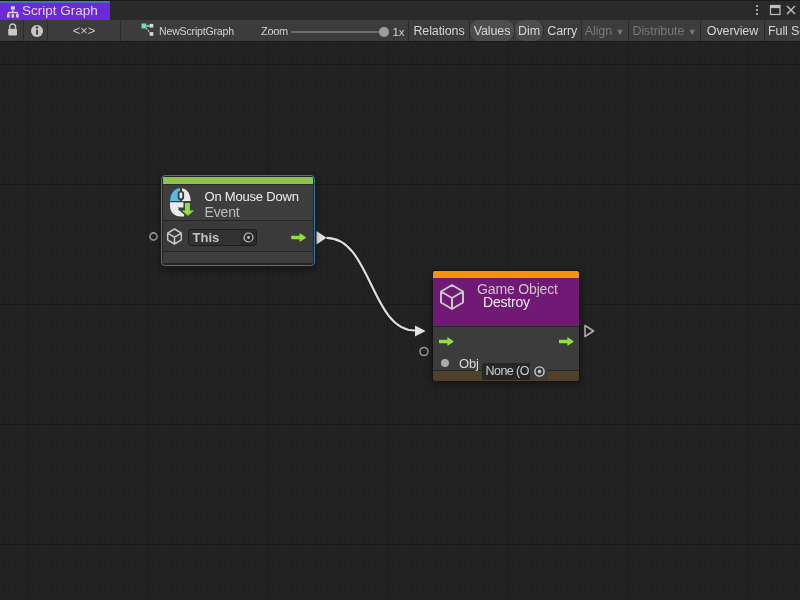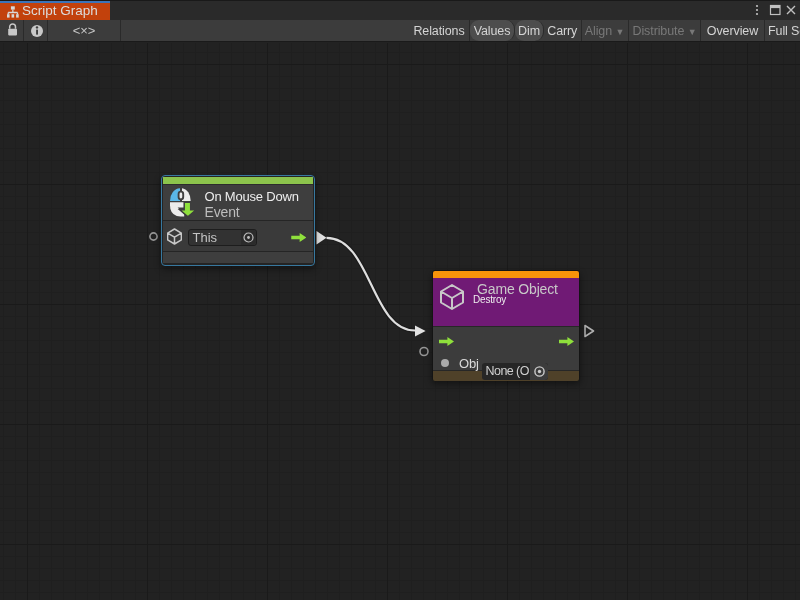--- a/index.html
+++ b/index.html
@@ -1,21 +1,21 @@
 <!DOCTYPE html>
 <html><head>
 <meta charset="utf-8">
 <style>
 * { margin:0; padding:0; box-sizing:border-box; -webkit-font-smoothing:antialiased; }
 html,body { width:800px; height:600px; overflow:hidden; background:#222; font-family:"Liberation Sans", sans-serif; }
 #page { position:relative; width:800px; height:600px; }
 
 
 #titlebar { position:absolute; left:0; top:0; width:800px; height:20px; background:#2a2a2a; border-top:1px solid #191919; }
-#tab { position:absolute; left:0; top:1px; width:110px; height:19px; background:#c2410c; border-top:2px solid #3c74b8; }
+#tab { position:absolute; left:0; top:1px; width:110px; height:19px; background:#6d28d9; border-top:2px solid #3c74b8; }
 #tab .tabtxt { position:absolute; left:22px; top:0; font-size:13.5px; color:#dcdcdc; line-height:16px; }
 #tab svg { position:absolute; left:7px; top:3px; }
 
 
 #toolbar { position:absolute; left:0; top:20px; width:800px; height:22px; background:#3c3c3c; border-bottom:1px solid #1a1a1a; }
 .tbtn { position:absolute; top:0; height:21px; border-right:1px solid #2a2a2a; color:#d4d4d4; font-size:12.5px; letter-spacing:-0.1px; text-align:center; line-height:22.5px; white-space:nowrap; }
 .tbtn.on { background:#4d4d4d;border-radius:9px; }
 .tbtn.dis { color:#787878; }
 
 
@@ -84,20 +84,34 @@
         </svg>
     </div>
     <div class="tbtn" style="left:24px;width:24px;">
       <svg width="24" height="21" viewBox="0 0 24 21">
           <circle cx="13" cy="11" r="6" fill="#c8c8c8"></circle>
           <rect x="12.1" y="9.6" width="1.9" height="5" fill="#3c3c3c"></rect>
           <circle cx="13" cy="7.4" r="1.2" fill="#3c3c3c"></circle>
         </svg>
     </div>
     <div class="tbtn" style="left:48px;width:73px;color:#c8c8c8;font-size:13px;">&lt;×&gt;</div>
+    <div class="tbtn" style="left:121px;width:288px;">
+      <svg width="288" height="21" viewBox="0 0 288 21">
+        <rect x="20.5" y="3.5" width="4.7" height="5" fill="#63e1c6"></rect>
+        <path d="M25.2 6 L28.8 6" stroke="#c8c8c8" stroke-width="1.5"></path>
+        <rect x="28.6" y="3.9" width="3.7" height="3.7" fill="#d8d8d8"></rect>
+        <path d="M25.2 8.3 L28.8 12.4" stroke="#b4b4b4" stroke-width="1.5" stroke-dasharray="1.6,1.1"></path>
+        <rect x="28.6" y="12.1" width="3.7" height="3.7" fill="#d8d8d8"></rect>
+        <text x="38" y="15.3" font-size="10.6" letter-spacing="-0.2" fill="#d2d2d2" font-family="Liberation Sans, sans-serif">NewScriptGraph</text>
+        <text x="140" y="15.3" font-size="11" letter-spacing="-0.3" fill="#d2d2d2" font-family="Liberation Sans, sans-serif">Zoom</text>
+        <rect x="170" y="11.2" width="88" height="1.6" fill="#787878"></rect>
+        <circle cx="263" cy="12" r="5" fill="#9e9e9e"></circle>
+        <text x="271.5" y="15.8" font-size="11.5" fill="#d2d2d2" font-family="Liberation Sans, sans-serif">1x</text>
+      </svg>
+    </div>
     <div class="tbtn" style="left:409px;width:61px;">Relations</div>
     <div class="tbtn on" style="left:470px;width:45px;">Values</div>
     <div class="tbtn on" style="left:515px;width:29px;">Dim</div>
     <div class="tbtn" style="left:544px;width:37.5px;">Carry</div>
     <div class="tbtn dis" style="left:581px;width:48px;">Align <span style="font-size:9px;">▼</span></div>
     <div class="tbtn dis" style="left:629px;width:72px;">Distribute <span style="font-size:9px;">▼</span></div>
     <div class="tbtn" style="left:701px;width:64px;">Overview</div>
     <div class="tbtn" style="left:765px;width:35px;border-right:none;overflow:hidden;text-align:left;padding-left:3px;">Full Scr</div>
   </div>
 
@@ -124,40 +138,40 @@
         </svg>
         <div class="title" style="left:42px;top:4px;">On Mouse Down</div>
         <div class="subtitle" style="left:42px;top:19px;">Event</div>
       </div>
       <div class="body">
         <svg style="position:absolute;left:4px;top:7px;" width="15" height="17" viewBox="0 0 24 26">
           <path d="M12 1 L23 7.5 V18.5 L12 25 L1 18.5 V7.5 Z M1 7.5 L12 14 L23 7.5 M12 14 V25" fill="none" stroke="#c8c8c8" stroke-width="2.4" stroke-linejoin="round"></path>
         </svg>
         <div class="ofield" style="left:25.5px;top:7.5px;width:69px;height:17px;border:1.5px solid #1d1d1d;background:#323232;">
           <div class="pill" style="width:15.5px;background:#2b2b2b;"></div>
-          <div class="ftxt" style="color:#c4c4c4;top:0.5px;">This</div>
+          <div class="ftxt" style="color:#c4c4c4;top:0.5px;font-weight:bold;">This</div>
           <svg style="position:absolute;right:2.5px;top:2px;" width="11" height="11" viewBox="0 0 11 11">
               <circle cx="5.5" cy="5.5" r="4.5" fill="none" stroke="#c0c0c0" stroke-width="1.2"></circle>
               <circle cx="5.5" cy="5.5" r="1.4" fill="#c0c0c0"></circle>
             </svg>
         </div>
         <svg style="position:absolute;left:128px;top:11.5px;" width="15.5" height="9" viewBox="0 0 15 9">
             <path d="M0 2.7 H8.4 V0 L15 4.5 L8.4 9 V6.3 H0 Z" fill="#8fe03c"></path>
           </svg>
       </div>
       <div class="foot"></div>
     </div>
     <div id="node2" class="node">
       <div class="stripe"></div>
       <div class="head">
         <svg style="position:absolute;left:7px;top:6px;" width="24" height="26" viewBox="0 0 24 26">
           <path d="M12 1 L23 7.5 V18.5 L12 25 L1 18.5 V7.5 Z M1 7.5 L12 14 L23 7.5 M12 14 V25" fill="none" stroke="#c8c8c8" stroke-width="2" stroke-linejoin="round"></path>
         </svg>
         <div class="subtitle" style="left:44px;top:3px;color:#c8c8c8;">Game Object</div>
-        <div class="title" style="left:40px;top:16px;font-size:10px;">Destroy</div>
+        <div class="title" style="left:50px;top:16px;font-size:14px;">Destroy</div>
       </div>
       <div class="body">
         <svg style="position:absolute;left:6px;top:10px;" width="15" height="9" viewBox="0 0 15 9">
             <path d="M0 2.7 H8.4 V0 L15 4.5 L8.4 9 V6.3 H0 Z" fill="#8fe03c"></path>
           </svg>
         <svg style="position:absolute;left:126px;top:10px;" width="15" height="9" viewBox="0 0 15 9">
             <path d="M0 2.7 H8.4 V0 L15 4.5 L8.4 9 V6.3 H0 Z" fill="#8fe03c"></path>
           </svg>
         <div style="position:absolute;left:8px;top:32px;width:8px;height:8px;border-radius:50%;background:#ababab;"></div>
         <div class="title" style="left:26px;top:29px;color:#dadada;">Obj</div>

